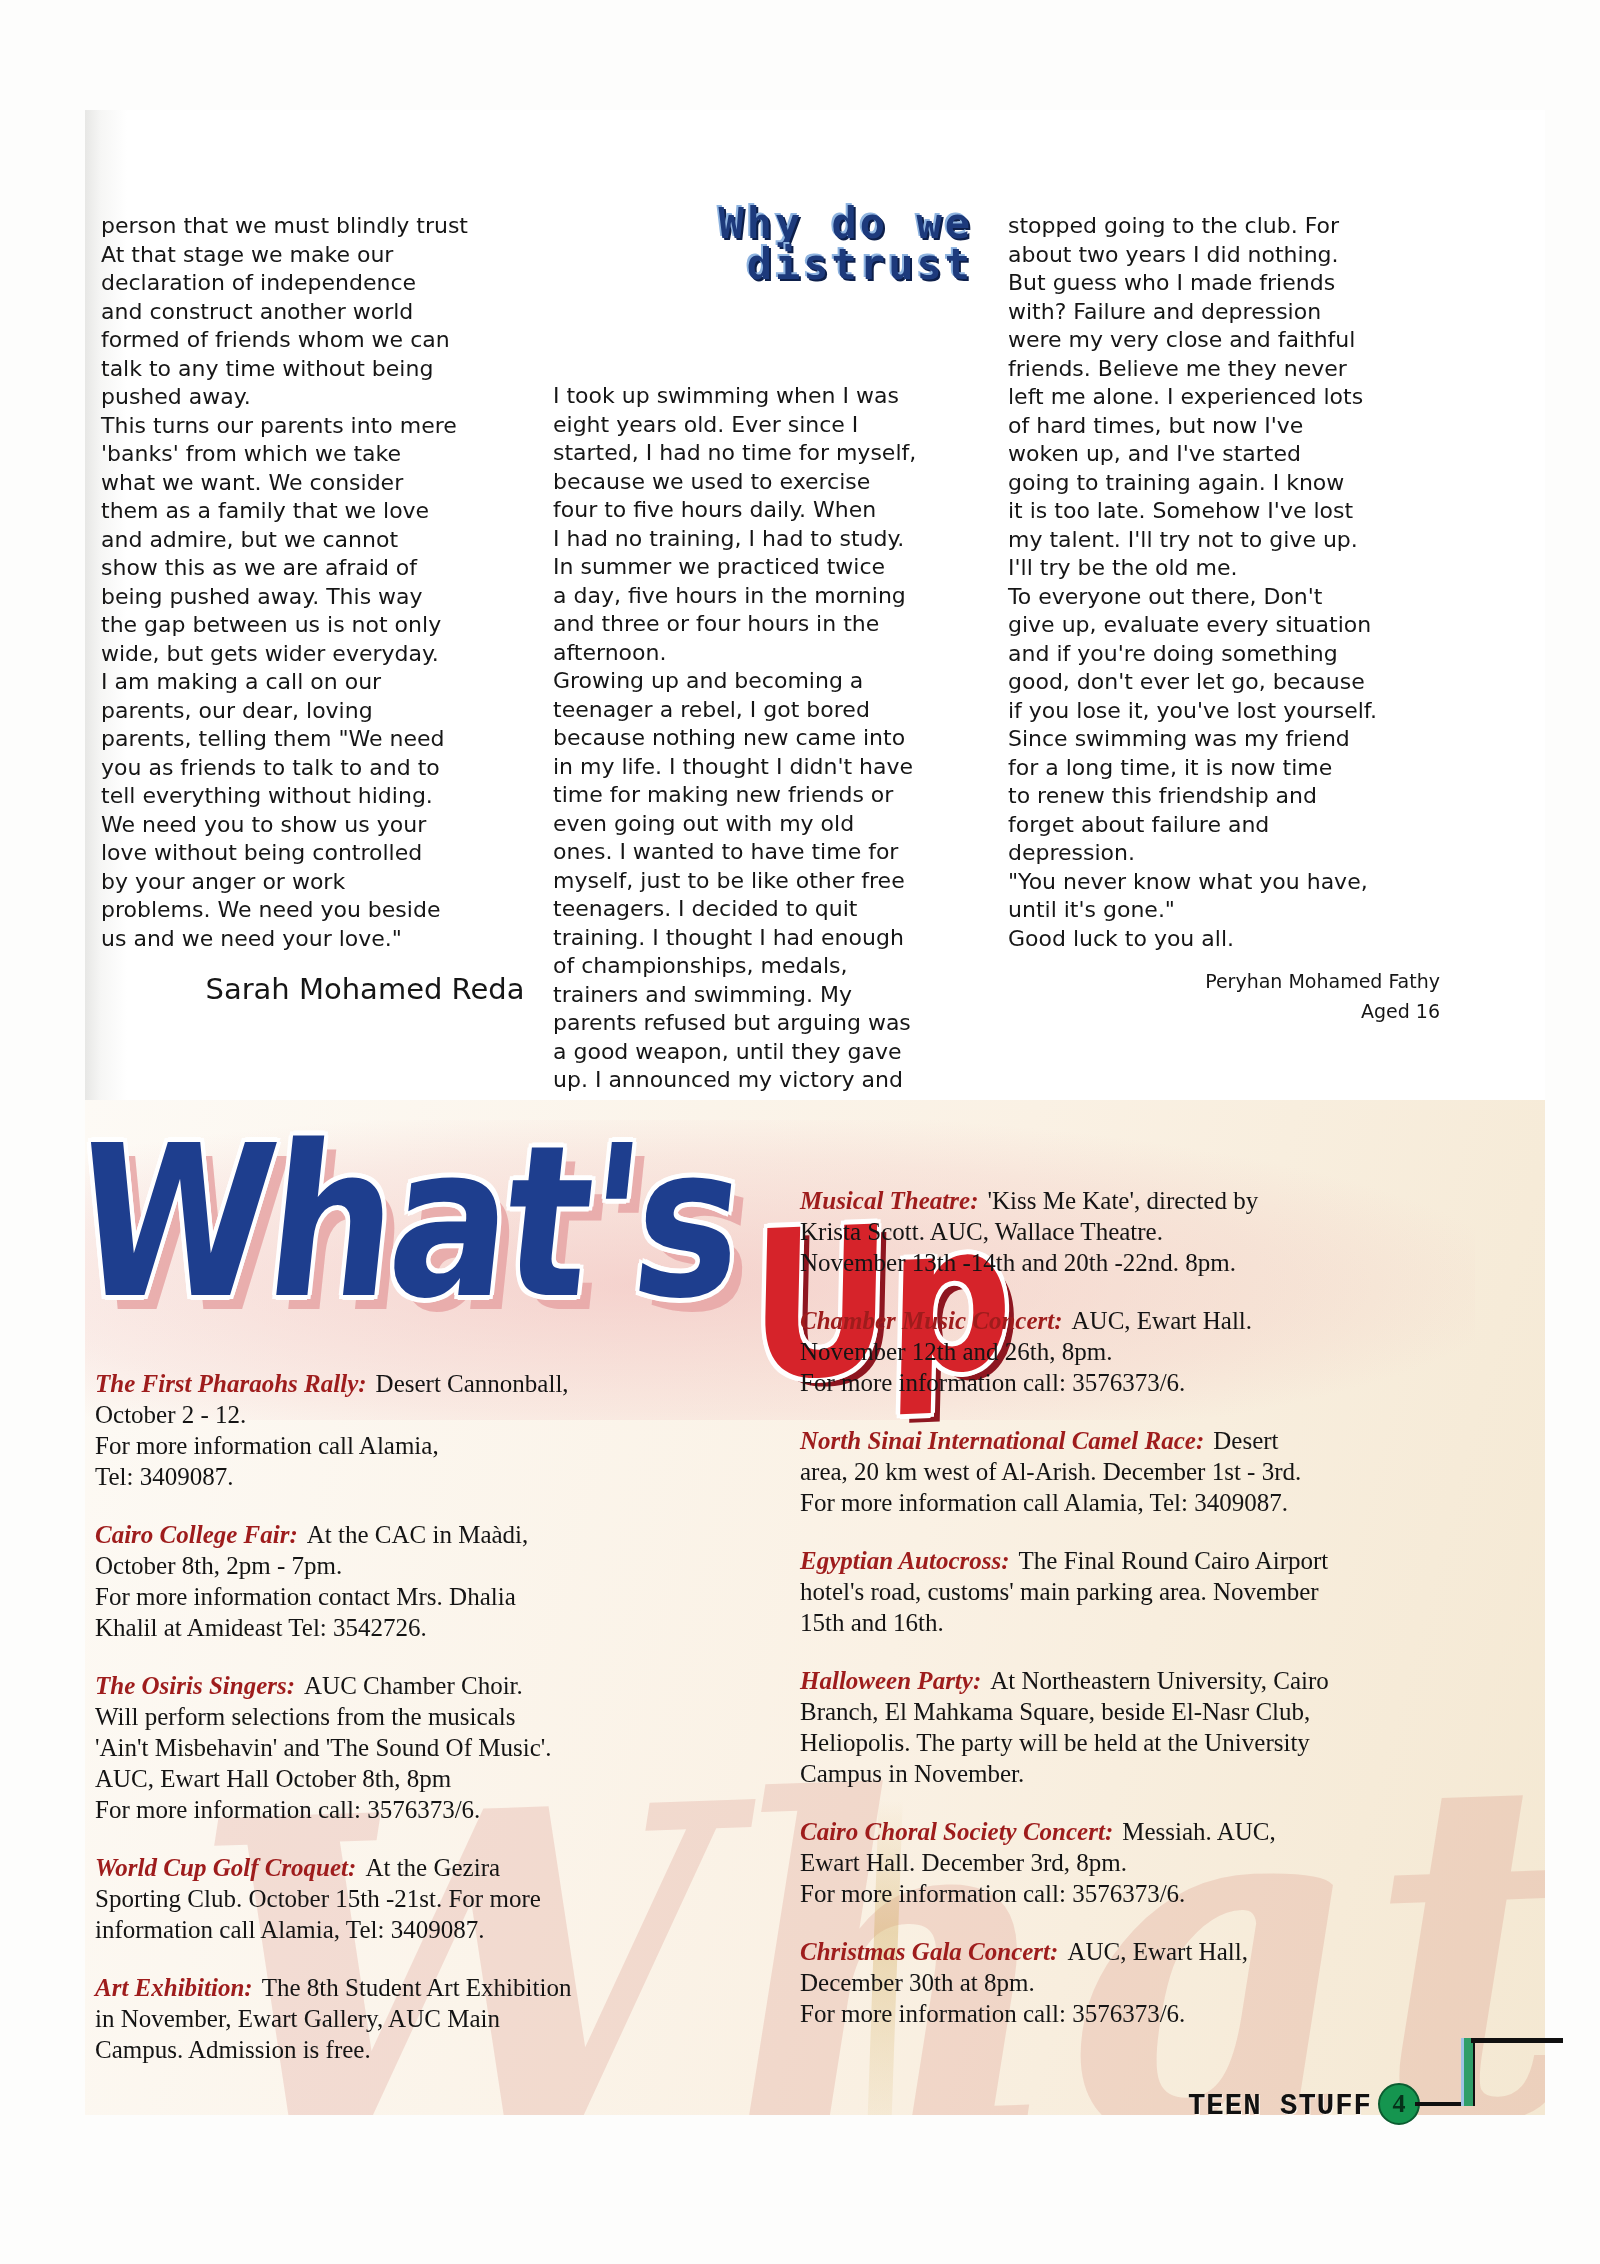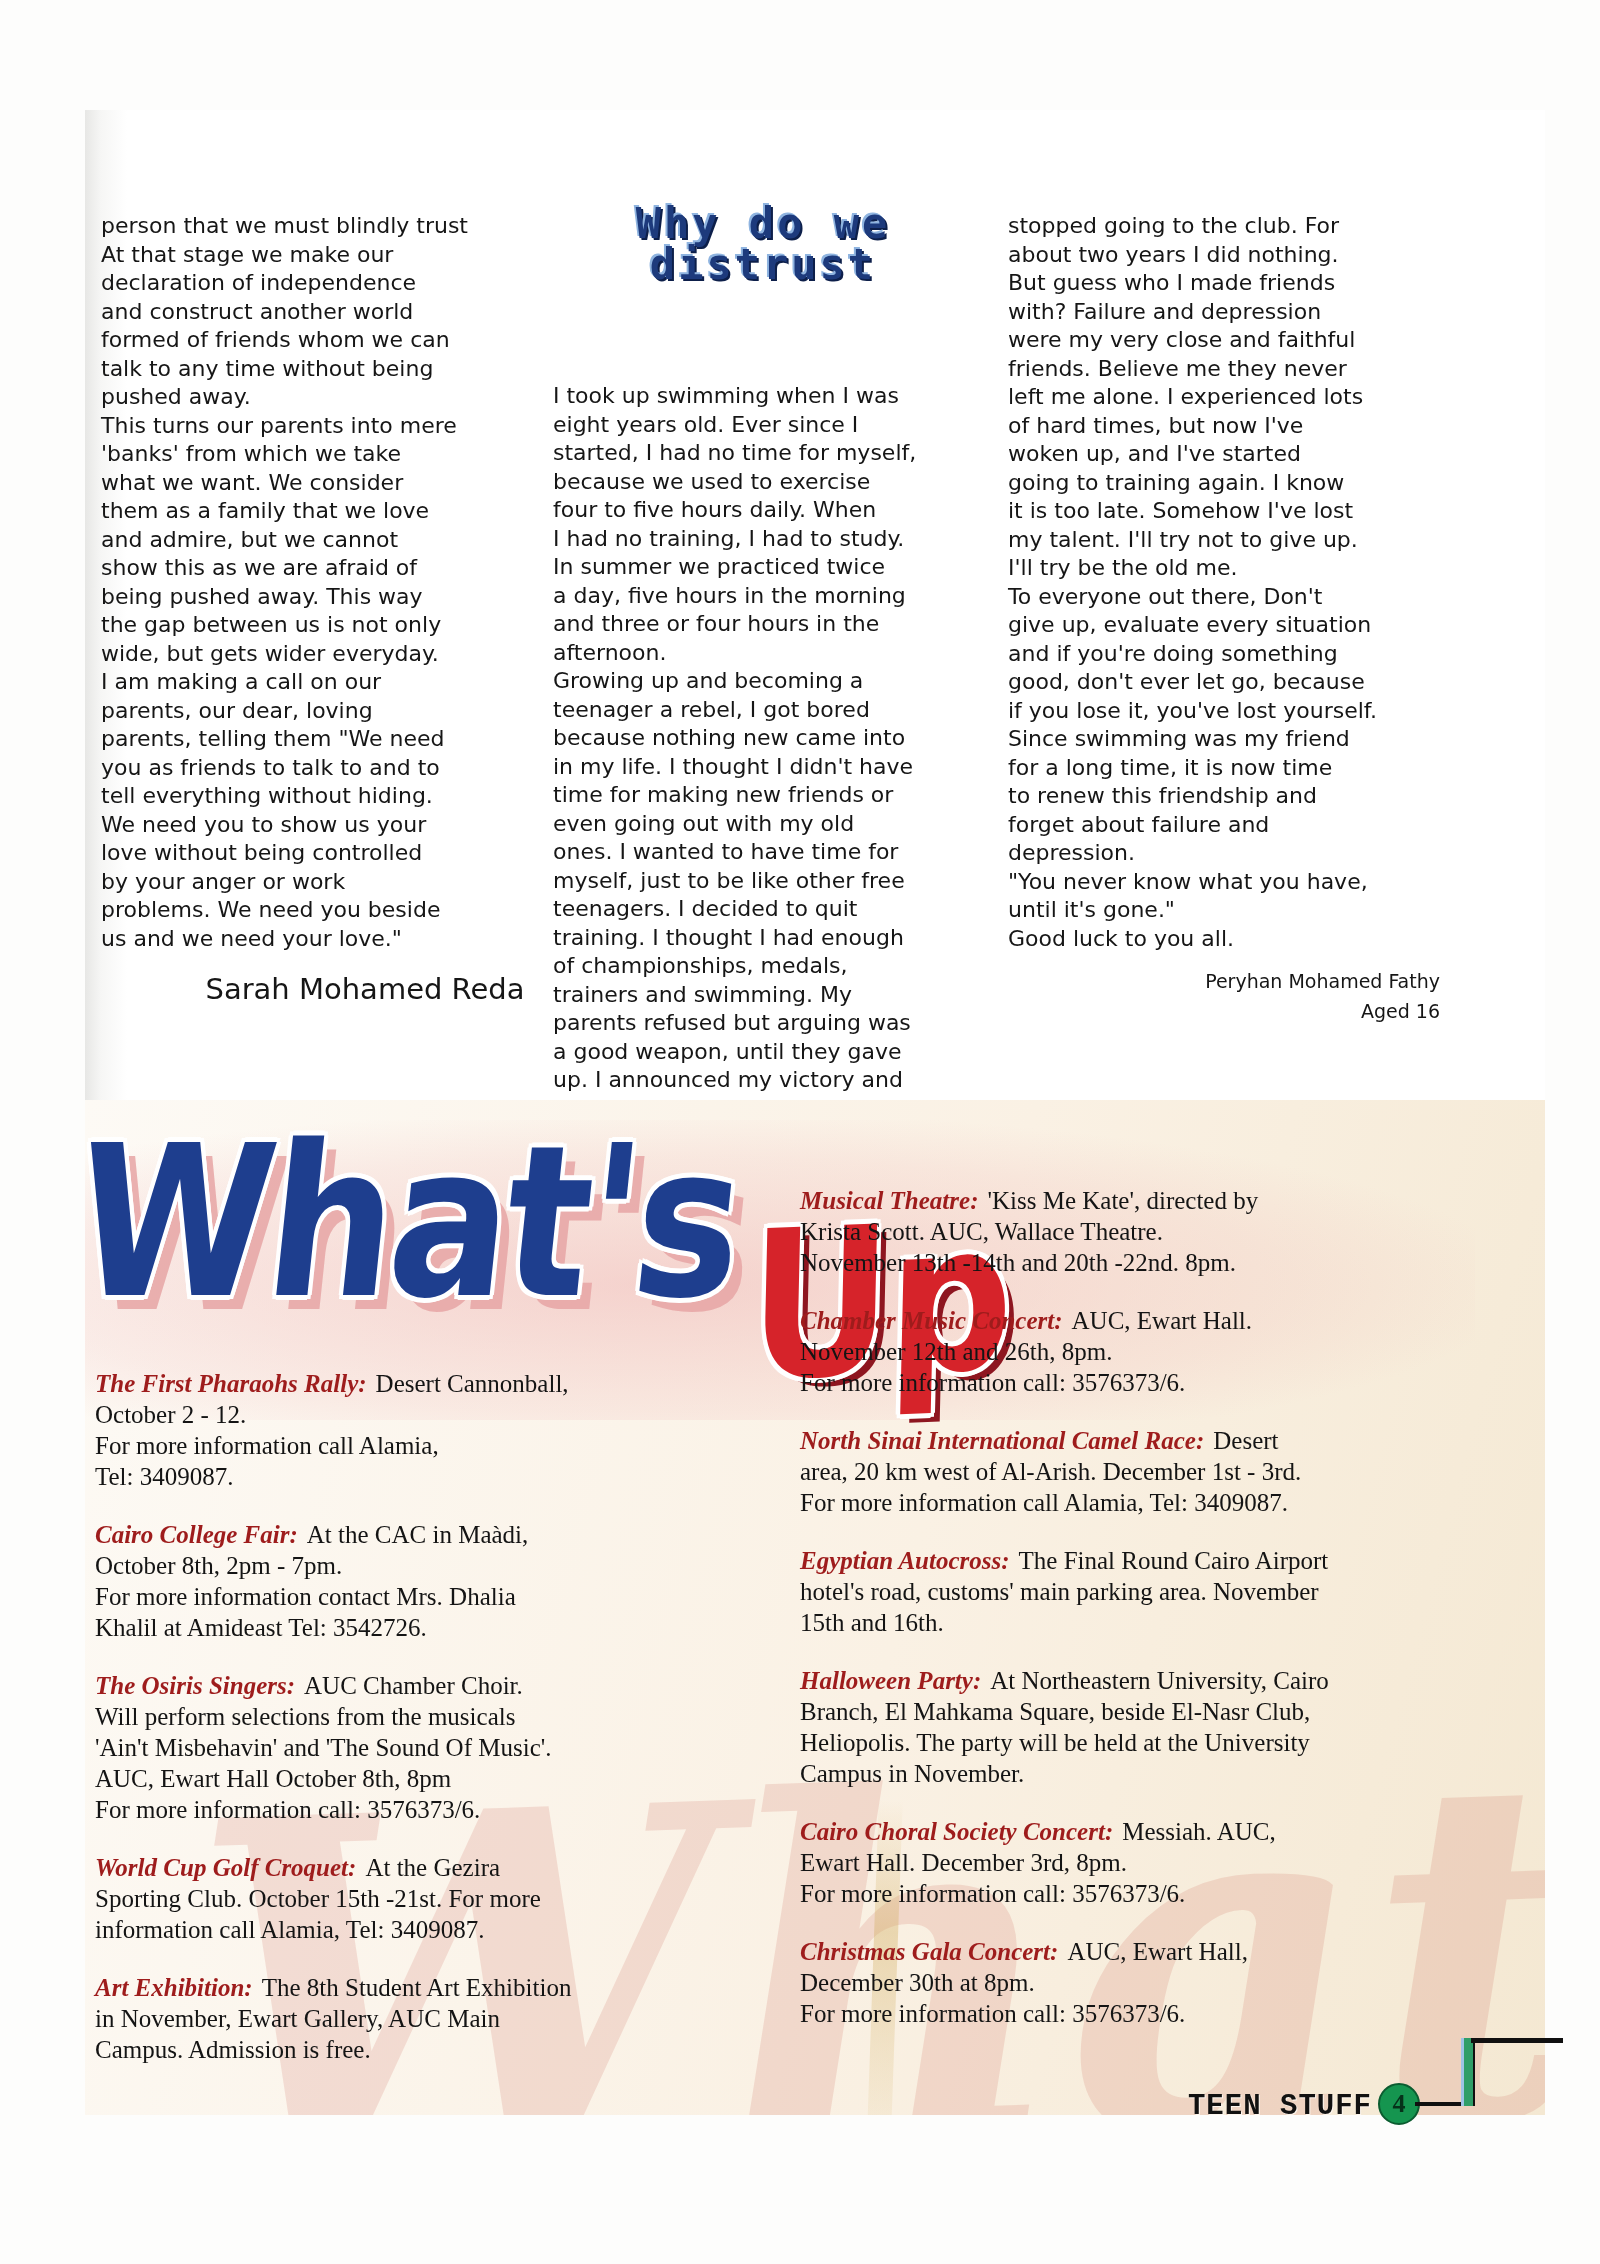--- a/index.html
+++ b/index.html
@@ -17,21 +17,21 @@
          white-space:nowrap;color:rgba(201,88,74,0.16);transform:rotate(-2deg);
          font-family:"DejaVu Serif",serif;}
   .streak{position:absolute;left:788px;top:700px;width:24px;height:330px;transform:rotate(2deg);
           background:linear-gradient(rgba(208,172,92,0) 0%,rgba(208,172,92,0.38) 40%,rgba(208,172,92,0.08) 100%);}
   
   .col{position:absolute;width:448px;font-size:22px;line-height:28.5px;white-space:pre-line;
        font-family:"DejaVu Sans",sans-serif;color:#161616;}
   .col1{left:101px;top:212px;}
   .col2{left:553px;top:342px;margin-top:40px;}
   .col3{left:1008px;top:212px;}
-  .heading{position:absolute;left:553px;top:203px;width:420px;text-align:center;
+  .heading{position:absolute;left:553px;top:203px;width:420px;text-align:right;
            font-family:"DejaVu Sans Mono",monospace;font-weight:bold;font-size:42px;line-height:41px;
            letter-spacing:3px;color:#1d3a7c;text-shadow:-2px -2px 0 #8fb4e0,2px 2px 0 #0d1f4a;}
   .sig1{position:absolute;left:165px;top:972px;width:400px;text-align:center;font-size:29px;color:#161616;}
   .sig3{position:absolute;left:1008px;top:966px;width:432px;text-align:right;font-size:19px;line-height:30px;color:#161616;}
   
   .logo-whats{position:absolute;left:88px;top:1118px;font-size:210px;line-height:1;font-weight:bold;
               color:#1e3e8e;letter-spacing:-6px;transform:skewX(-6deg) scaleX(0.85);transform-origin:left top;
               font-family:"DejaVu Sans",sans-serif;
               text-shadow:-5px 0 0 #fff,5px 0 0 #fff,0 -5px 0 #fff,0 5px 0 #fff,
                           -4px -4px 0 #fff,4px 4px 0 #fff,-4px 4px 0 #fff,4px -4px 0 #fff,

